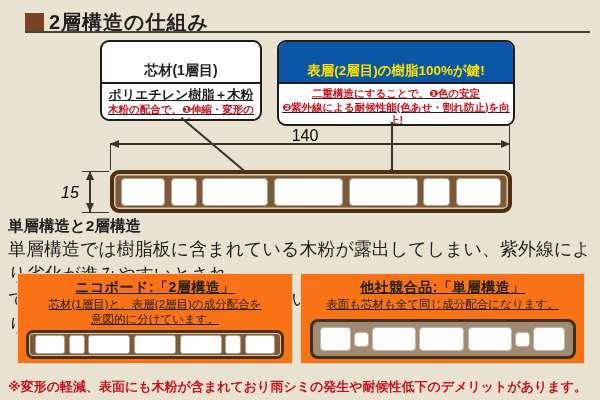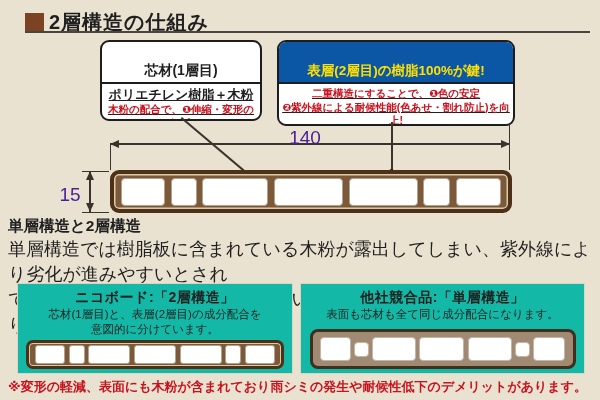--- a/index.html
+++ b/index.html
@@ -37,35 +37,35 @@
   .dim-w-ext-l{left:110px;top:145px;width:1px;height:25px;}
   .dim-w-ext-r{left:509px;top:124px;width:1px;height:46px;}
   .dim-h-line{left:89px;top:172px;width:1.5px;height:40px;}
   .dim-h-ext-t{left:82px;top:171px;width:27px;height:1px;}
   .dim-h-ext-b{left:82px;top:212px;width:27px;height:1px;}
   .arrow{position:absolute;width:0;height:0;}
   .arr-left{left:110px;top:140px;border-top:4px solid transparent;border-bottom:4px solid transparent;border-right:9px solid #3a342c;}
   .arr-right{left:501px;top:140px;border-top:4px solid transparent;border-bottom:4px solid transparent;border-left:9px solid #3a342c;}
   .arr-up{left:86px;top:171px;border-left:4px solid transparent;border-right:4px solid transparent;border-bottom:9px solid #3a342c;}
   .arr-down{left:86px;top:203px;border-left:4px solid transparent;border-right:4px solid transparent;border-top:9px solid #3a342c;}
-  .dim-label{position:absolute;font-size:19px;color:#4c1d95;}
+  .dim-label{position:absolute;font-size:16px;color:#000000;}
   .dim-label-w{left:270px;top:127px;width:70px;text-align:center;}
-  .dim-label-h{left:56px;top:184px;width:28px;text-align:center;}
+  .dim-label-h{left:56px;top:184px;width:28px;text-align:center;font-style:italic;}
 
   
   .board{box-sizing:border-box;border-style:solid;display:flex;align-items:center;justify-content:space-between;}
   .board-main{position:absolute;left:110px;top:170px;width:402px;height:43px;border-width:4px;border-radius:9px;padding:0 7px;box-shadow:inset 0 0 0 1.5px #d9cbb2;}
   .chamber{background:#fff;border-radius:4px;border:1px solid #b3a28c;box-sizing:border-box;flex:none;}
 
   
   .section-heading{position:absolute;left:8px;top:216px;font-size:15.5px;font-weight:bold;}
   .section-body{position:absolute;left:8px;top:237px;width:588px;font-size:18px;line-height:1.4;}
 
   
-  .card{position:absolute;top:283px;background:#14b8a6;border:1px solid #ddd5c3;box-sizing:border-box;}
+  .card{position:absolute;top:273px;background:#f97316;border:1px solid #ddd5c3;box-sizing:border-box;text-decoration:underline;}
   .card-nico{left:17px;width:276px;height:91px;}
   .card-comp{left:300px;width:285px;height:91px;}
   .card-title{font-size:14px;font-weight:bold;text-align:center;margin-top:5px;letter-spacing:0.5px;}
   .card-text{font-size:11.5px;text-align:center;line-height:1.32;}
   .board-mini-nico{width:258px;height:29px;margin:3px auto 0;border-width:3px;border-radius:7px;padding:0 6px;box-shadow:inset 0 0 0 1px #d9cbb2;}
   .board-mini-nico .chamber{border-radius:3px;}
   .board-mini-comp{width:266px;height:40px;margin:7px auto 0;border-width:3px;border-radius:8px;padding:0 7px;}
   .board-mini-comp .chamber{border-radius:4px;border:1px solid #c4b6a4;}
 
   

